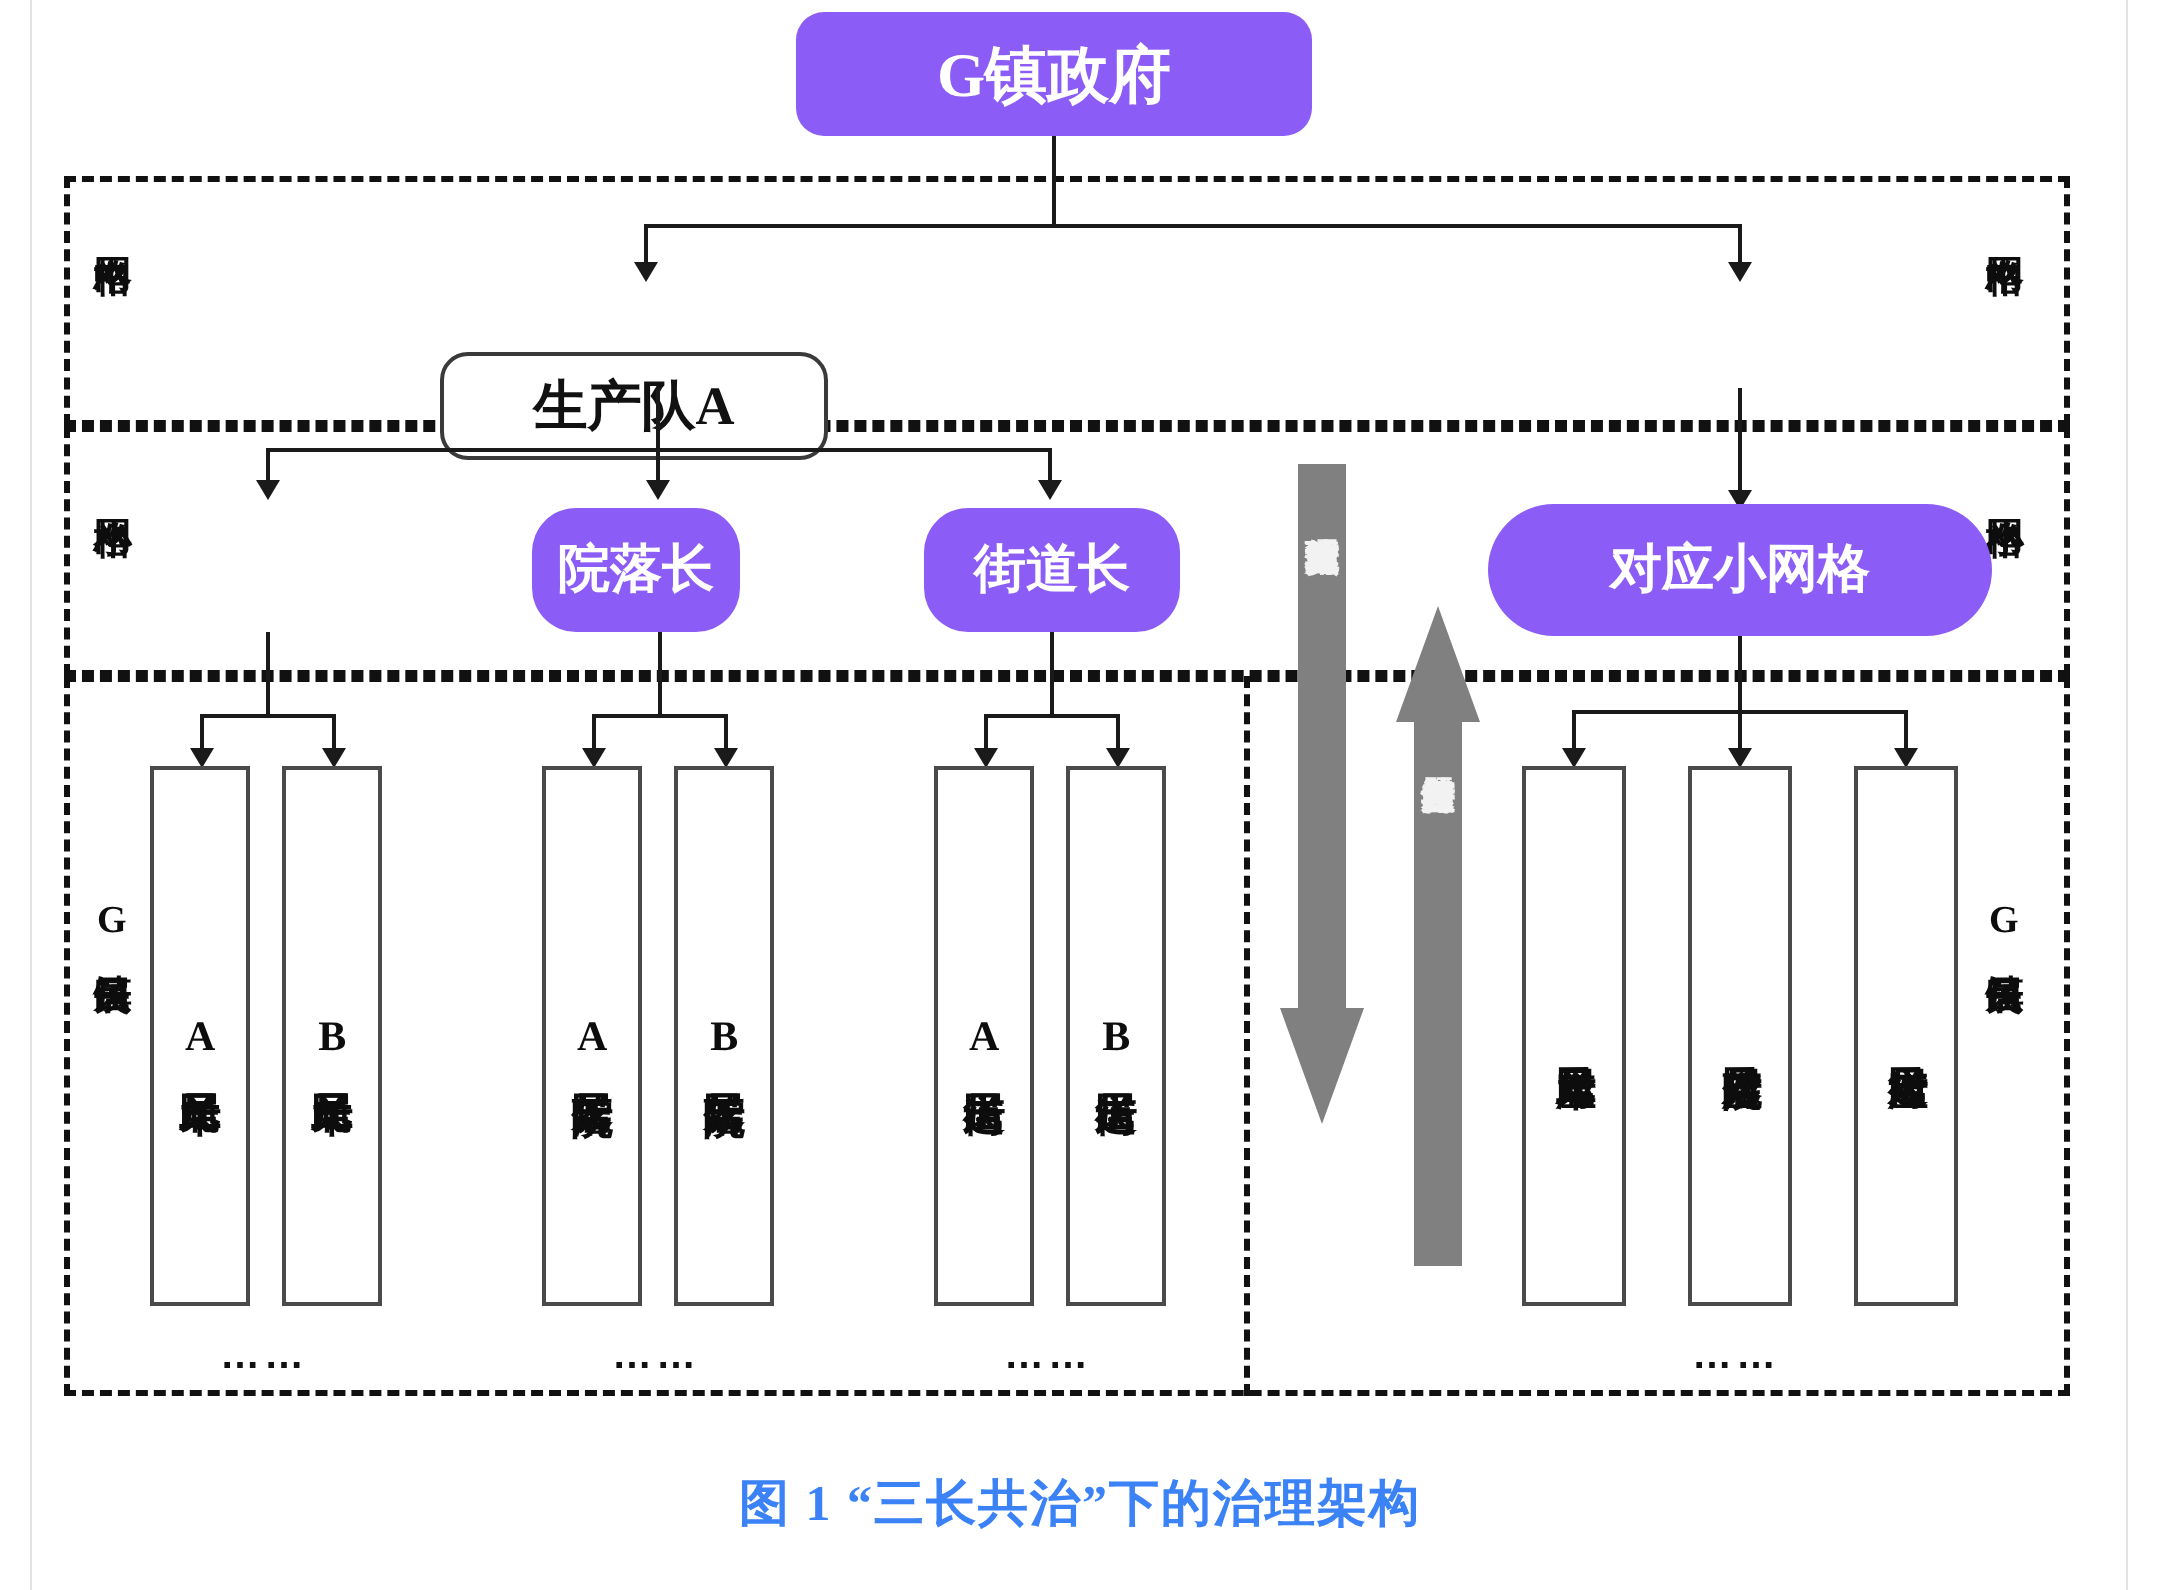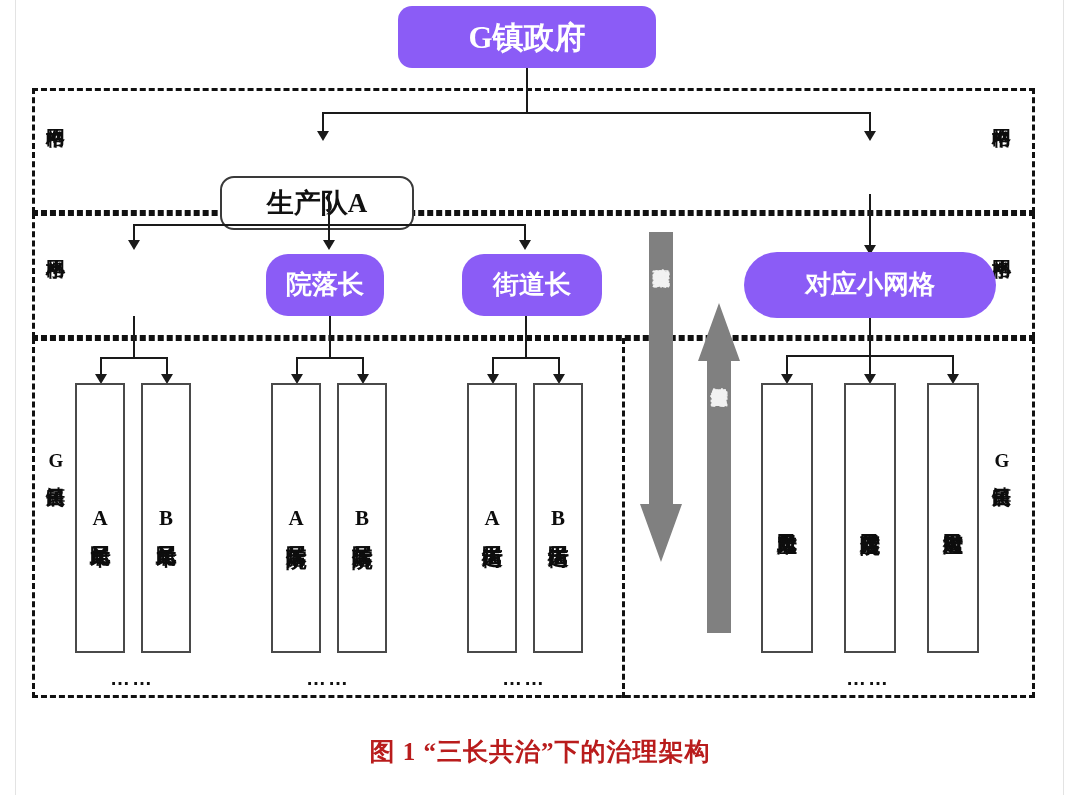--- a/index.html
+++ b/index.html
@@ -110,21 +110,21 @@
     font-family:"Liberation Sans","DejaVu Sans",sans-serif;
   }
 
   
   .caption{
     position:absolute;
     left:0;top:735px;width:1080px;
     text-align:center;
     font-size:25px;
     font-weight:bold;
-    color:#b91c1c;
+    color:#3b82f6;
     font-family:"Liberation Serif","DejaVu Serif",serif;
     letter-spacing:1px;
   }
 
   
   .flowarrow{position:absolute;}
   .flowarrow .ftext{
     position:absolute;
     writing-mode:vertical-rl;
     text-orientation:upright;
@@ -179,22 +179,22 @@
   <div class="ln v" style="left:133px;top:224px;height:19px;"></div>
   <div class="arrowhead" style="left:128px;top:240px;"></div>
   <div class="ln v" style="left:328px;top:224px;height:19px;"></div>
   <div class="arrowhead" style="left:323px;top:240px;"></div>
   <div class="ln v" style="left:524px;top:224px;height:19px;"></div>
   <div class="arrowhead" style="left:519px;top:240px;"></div>
 
   <div class="ln v" style="left:869px;top:194px;height:54px;"></div>
   <div class="arrowhead" style="left:864px;top:245px;"></div>
 
-  <div class="node r8" style="left:266px;top:254px;width:118px;height:62px;font-size:26px;border-radius:22px;">院落长</div>
-  <div class="node r8" style="left:462px;top:254px;width:140px;height:62px;font-size:26px;border-radius:22px;">街道长</div>
+  <div class="node r8" style="left:266px;top:254px;width:104px;height:62px;font-size:26px;border-radius:22px;">院落长</div>
+  <div class="node r8" style="left:462px;top:254px;width:128px;height:62px;font-size:26px;border-radius:22px;">街道长</div>
 
   <div class="node r-pill" style="left:744px;top:252px;width:252px;height:66px;font-size:26px;">对应小网格</div>
 
   <div class="ln v" style="left:133px;top:316px;height:42px;"></div>
   <div class="ln h" style="left:100px;top:357px;width:67px;"></div>
   <div class="ln v" style="left:100px;top:357px;height:20px;"></div>
   <div class="arrowhead" style="left:95px;top:374px;"></div>
   <div class="ln v" style="left:166px;top:357px;height:20px;"></div>
   <div class="arrowhead" style="left:161px;top:374px;"></div>
 

